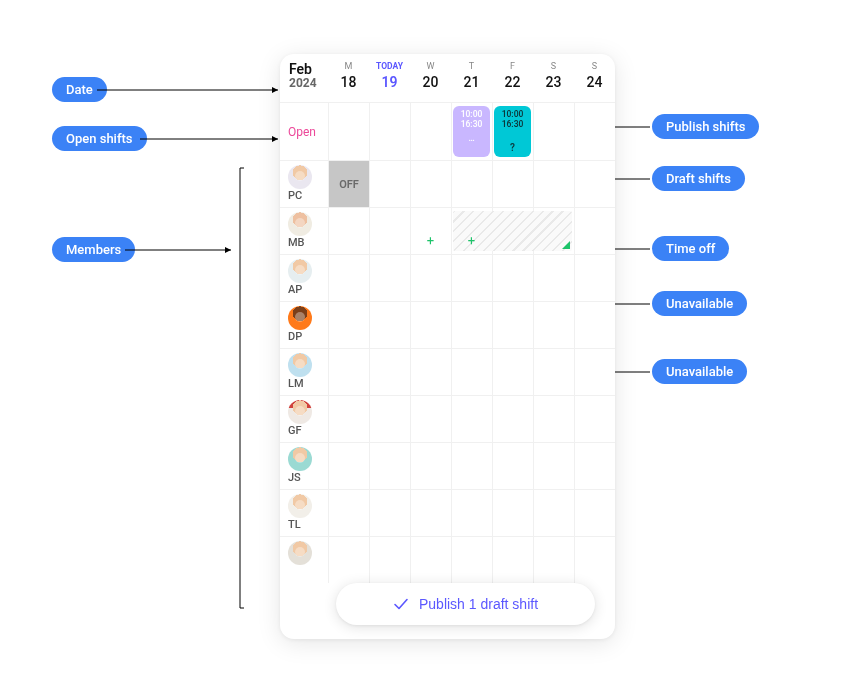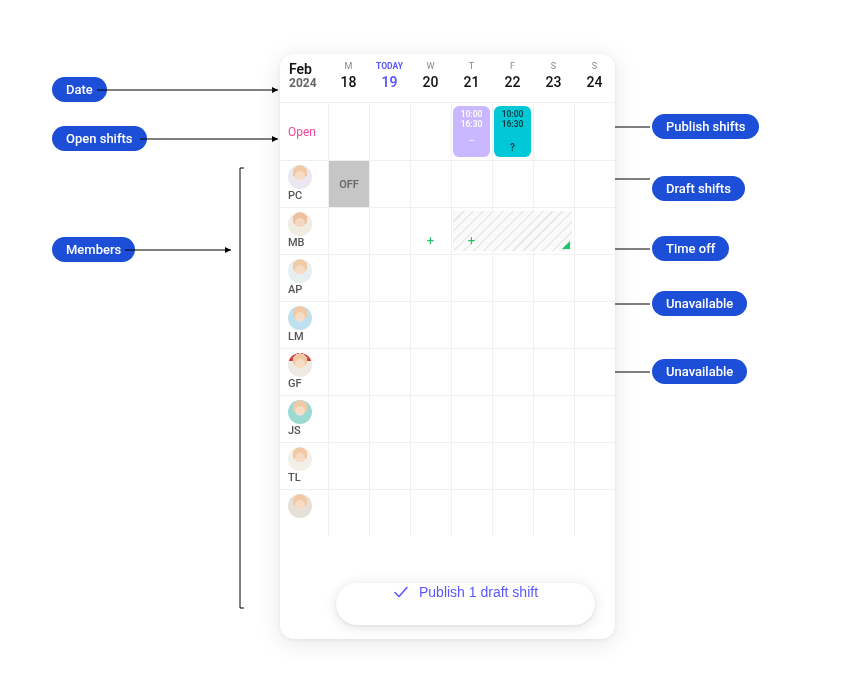--- a/index.html
+++ b/index.html
@@ -9,21 +9,21 @@
     background: #fff;
     width: 841px;
     height: 676px;
     position: relative;
     overflow: hidden;
   }
 
   
   .label {
     position: absolute;
-    background: #1d4ed8;
+    background: #3b82f6;
     color: #fff;
     font-size: 13px;
     font-weight: 500;
     padding: 5px 14px;
     border-radius: 999px;
     white-space: nowrap;
   }
 
   
   svg.arrows {
@@ -206,21 +206,21 @@
   
   .publish-btn {
     position: absolute;
     left: 56px; right: 20px;
     bottom: 14px;
     height: 42px;
     border-radius: 999px;
     background: #fff;
     box-shadow: 0 2px 14px rgba(0,0,0,0.12), 0 1px 3px rgba(0,0,0,0.06);
     display: flex;
-    align-items: flex-start;
+    align-items: center;
     justify-content: center;
     gap: 10px;
     color: #5b57ff;
     font-size: 14px;
     font-weight: 500;
     border: none;
     cursor: pointer;
   }
   .publish-btn svg { width: 16px; height: 16px; }
 
@@ -242,21 +242,21 @@
   .av.teal  { background: radial-gradient(circle at 50% 32%, #f1c9a5 0 36%, transparent 36%), #9bdad3; }
   .av.pale  { background: radial-gradient(circle at 50% 32%, #f1c9a5 0 36%, transparent 36%), #f2efe9; }
 </style>
 </head>
 <body>
 
 <div class="label" style="left:52px; top:77px;"><span>Date</span></div>
 <div class="label" style="left:52px; top:126px;"><span>Open shifts</span></div>
 <div class="label" style="left:52px; top:237px;"><span>Members</span></div>
 <div class="label" style="left:652px; top:114px;"><span>Publish shifts</span></div>
-<div class="label" style="left:652px; top:176px;"><span>Draft shifts</span></div>
+<div class="label" style="left:652px; top:166px;"><span>Draft shifts</span></div>
 <div class="label" style="left:652px; top:236px;"><span>Time off</span></div>
 <div class="label" style="left:652px; top:291px;"><span>Unavailable</span></div>
 <div class="label" style="left:652px; top:359px;"><span>Unavailable</span></div>
 
 <svg class="arrows">
   <defs>
     <marker id="ah" markerWidth="8" markerHeight="8" refX="6" refY="3" orient="auto">
       <path d="M0,0 L6,3 L0,6 Z" fill="#000"></path>
     </marker>
   </defs>
@@ -382,20 +382,35 @@
           <div class="cell"></div>
           <div class="cell"></div>
           <div class="cell"></div>
           <div class="cell"></div>
           <div class="cell"></div>
           <div class="cell"></div>
         </div>
       </div>
       <div class="row">
         <div class="member-col">
+          <span class="av orange"></span>
+          <span class="initials">DP</span>
+        </div>
+        <div class="cells">
+          <div class="cell"></div>
+          <div class="cell"></div>
+          <div class="cell"></div>
+          <div class="cell"></div>
+          <div class="cell"></div>
+          <div class="cell"></div>
+          <div class="cell"></div>
+        </div>
+      </div>
+      <div class="row">
+        <div class="member-col">
           <span class="av blue"></span>
           <span class="initials">LM</span>
         </div>
         <div class="cells">
           <div class="cell"></div>
           <div class="cell"></div>
           <div class="cell"></div>
           <div class="cell"></div>
           <div class="cell"></div>
           <div class="cell"></div>

